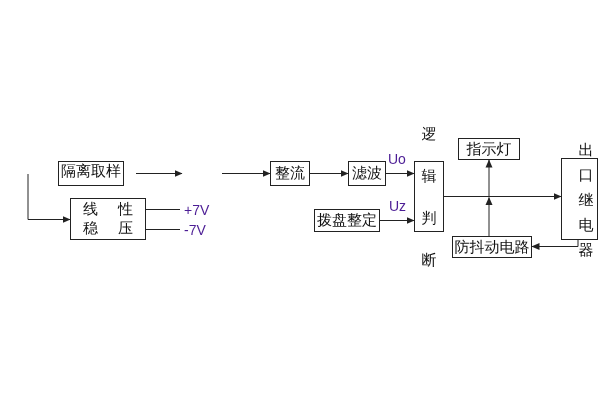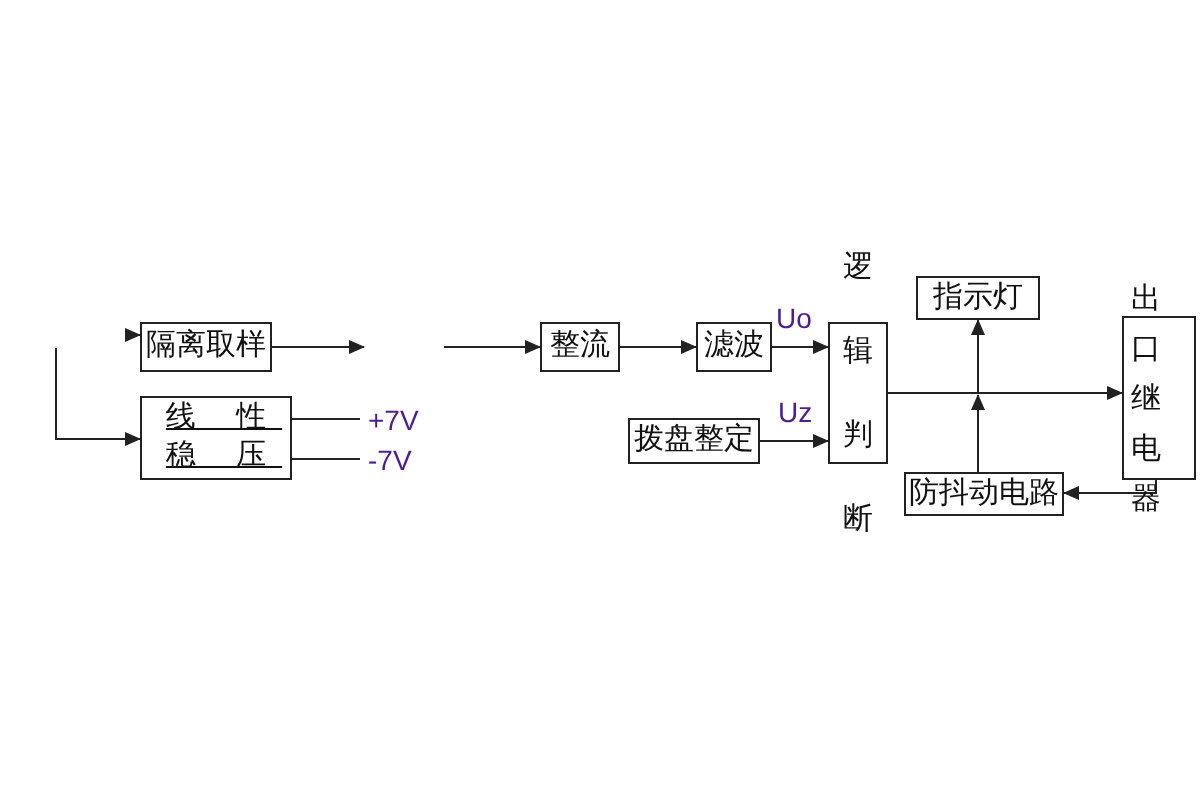--- a/index.html
+++ b/index.html
@@ -27,36 +27,36 @@
   }
   .lbl {
     position: absolute;
     font-size: 14px;
     color: #4c1d95;
     line-height: 16px;
     white-space: nowrap;
   }
   
   .b-input      { left: 0px;   top: 153px; width: 63px; height: 21px; }
-  .b-isolation  { left: 70px;  top: 161px; width: 66px; height: 25px; }
+  .b-isolation  { left: 58px;  top: 161px; width: 66px; height: 25px; font-family: Liberation Mono, monospace; }
   .b-setting    { left: 182px; top: 161px; width: 40px; height: 25px; }
   .b-rectifier  { left: 270px; top: 161px; width: 40px; height: 25px; }
   .b-filter     { left: 348px; top: 161px; width: 38px; height: 25px; }
   .b-logic      { left: 414px; top: 161px; width: 30px; height: 71px; }
   .b-dial       { left: 314px; top: 209px; width: 66px; height: 23px; }
   .b-indicator  { left: 458px; top: 138px; width: 62px; height: 22px; }
   .b-relay      { left: 561px; top: 158px; width: 37px; height: 82px; }
   .b-antijitter { left: 452px; top: 236px; width: 80px; height: 22px; }
   .b-linreg     { left: 70px;  top: 198px; width: 76px; height: 42px;
                   flex-direction: column; justify-content: space-evenly; }
   .wrap-2col { width: 27px; line-height: 42px; text-align: center;
                word-break: break-all; white-space: normal; }
-  .wrap-relay { width: 28px; line-height: 25px; text-align: left;
+  .wrap-relay { width: 28px; line-height: 25px; text-align: right;
                 word-break: break-all; white-space: normal; }
-  .linreg-line { letter-spacing: 8px; margin-right: -8px; text-decoration: underline; }
+  .linreg-line { letter-spacing: 8px; margin-right: -8px; }
   
   .l-uo   { left: 388px; top: 151px; }
   .l-uz   { left: 389px; top: 198px; }
   .l-p7v  { left: 184px; top: 202px; }
   .l-m7v  { left: 184px; top: 222px; }
 </style>
 </head>
 <body>
 
 <div class="stage">

